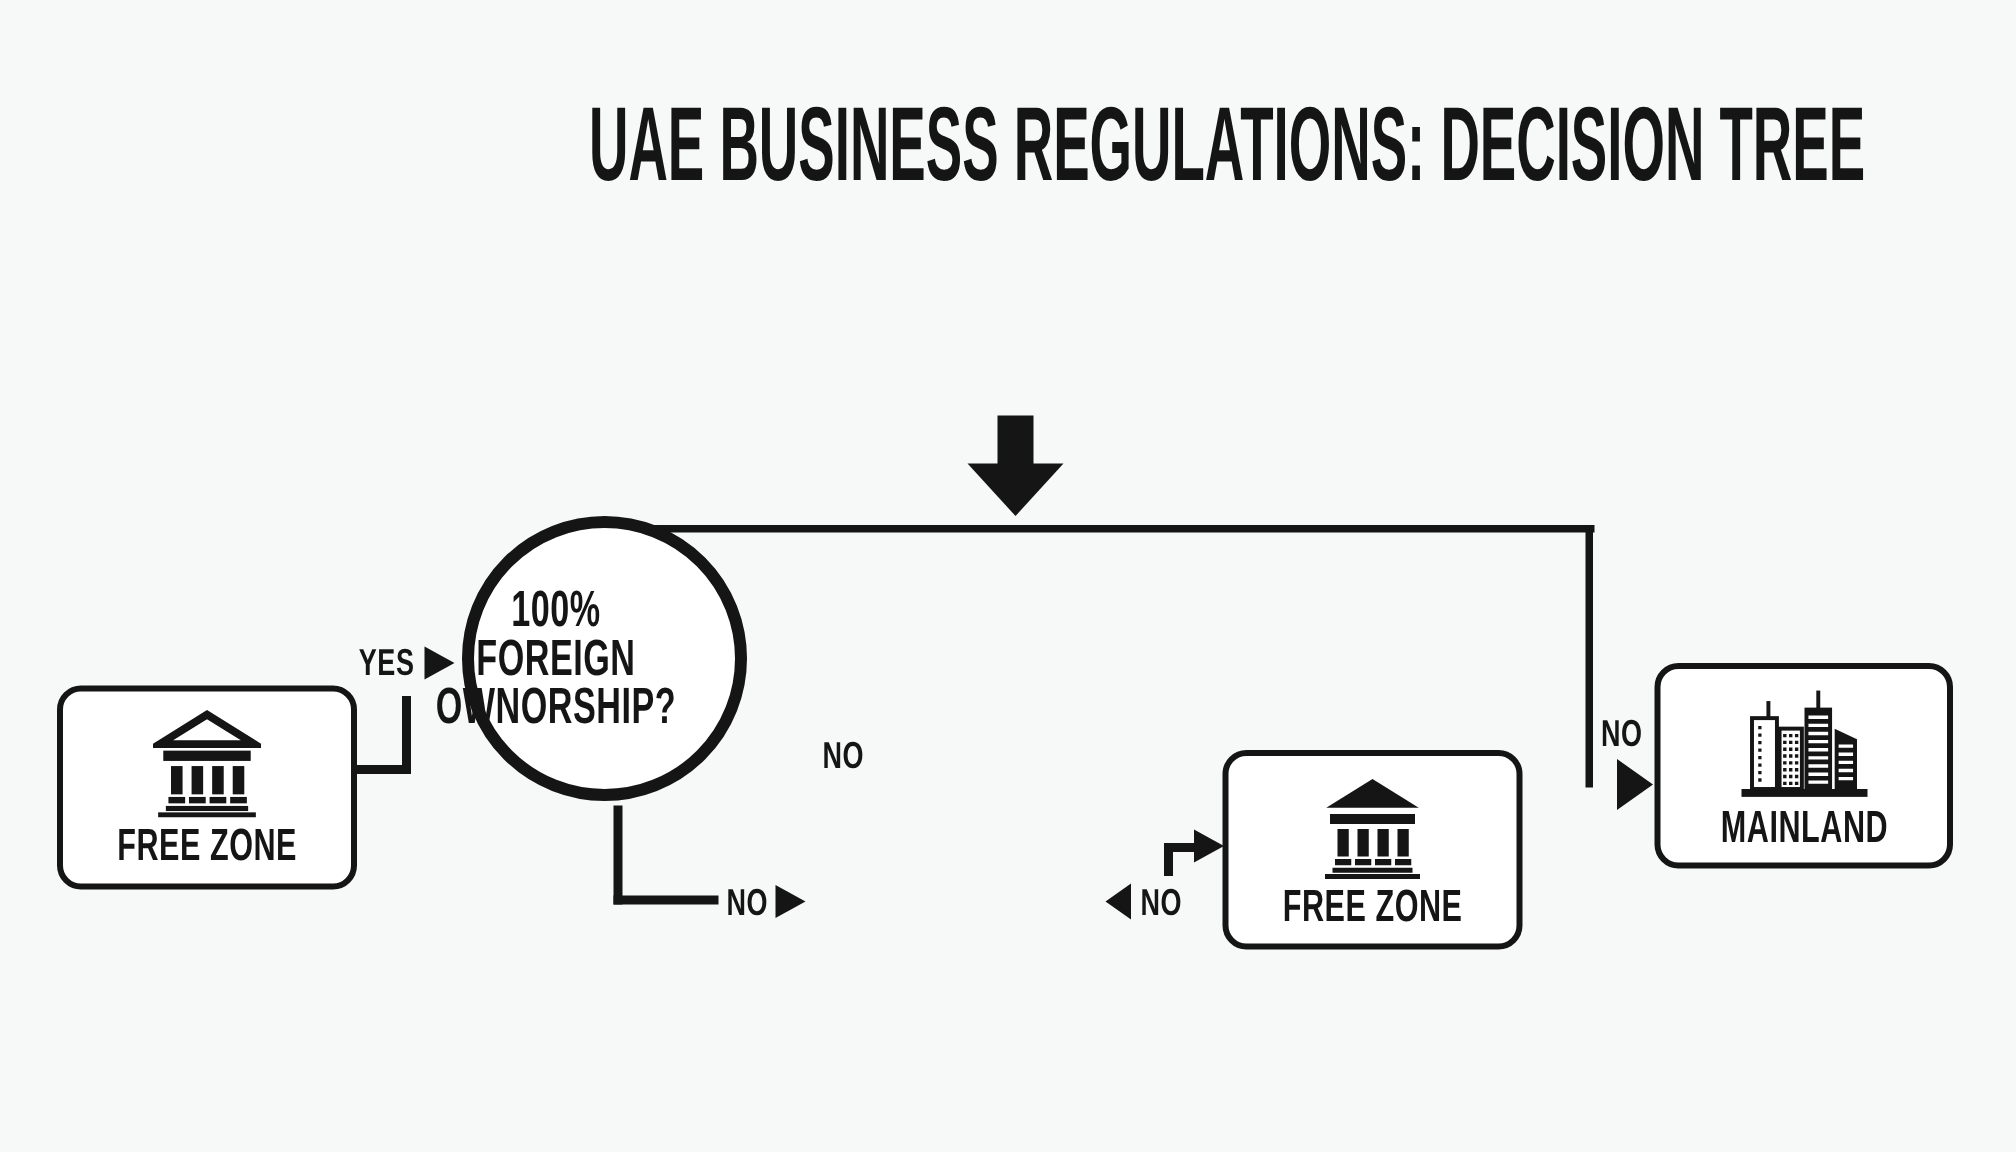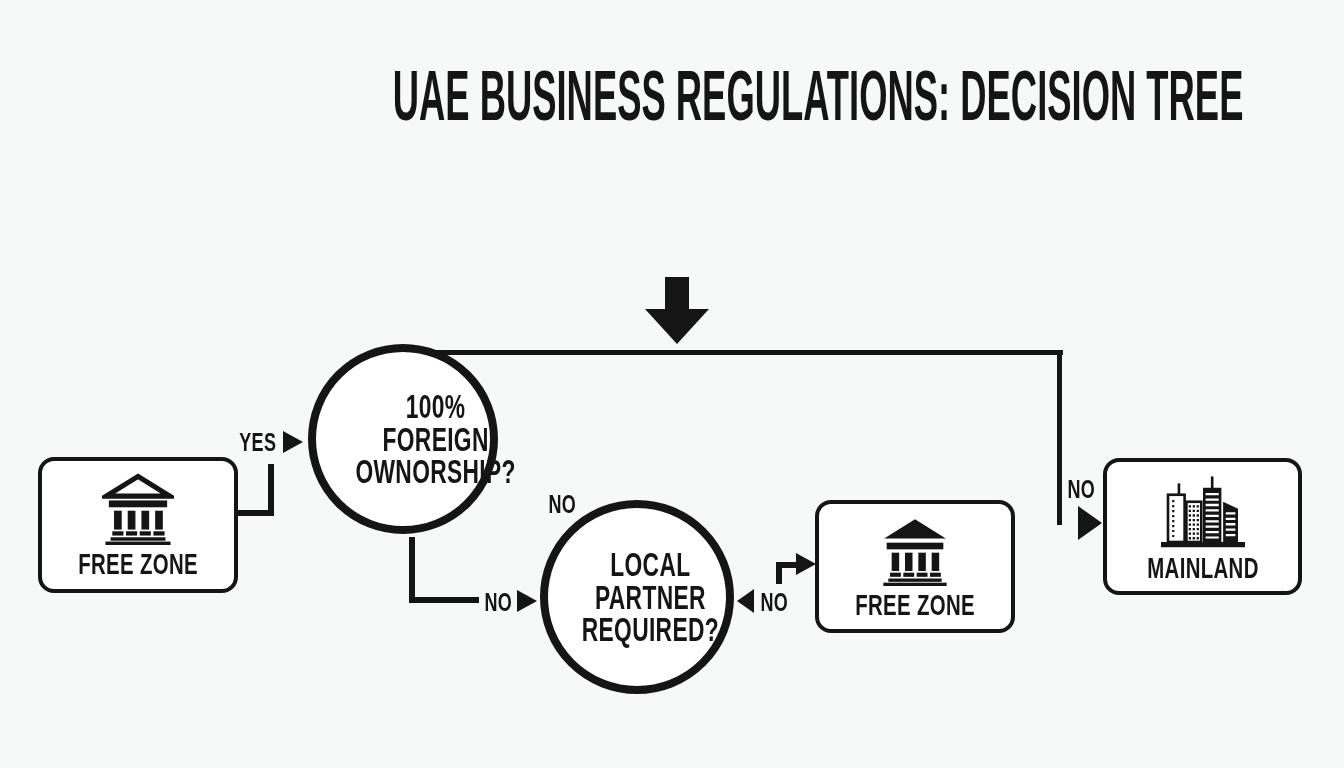--- a/index.html
+++ b/index.html
@@ -75,37 +75,37 @@
   .lbl-yes{left:232px;top:428px;width:48px;text-align:right;}
   .lbl-no1{left:477px;top:588px;width:42px;}
   .lbl-no2{left:540px;top:490px;width:44px;}
   .lbl-no3{left:754px;top:588px;width:40px;}
   .lbl-no4{left:1062px;top:475px;width:36px;}
 
   
   .circle{
     position:absolute;border:8px solid var(--ink);border-radius:50%;
     background:var(--node-fill);
-    display:flex;align-items:center;justify-content:flex-start;text-align:center;
+    display:flex;align-items:center;justify-content:flex-end;text-align:center;
   }
   .circle .cond{font-size:34px;line-height:.97;letter-spacing:.5px;}
   .c-own{left:308px;top:344px;width:190px;height:190px;}
   .c-part{left:540px;top:500px;width:194px;height:194px;}
 
   
   .obox{
     position:absolute;background:var(--node-fill);
     border:4px solid var(--ink);border-radius:16px;
     display:flex;flex-direction:column;align-items:center;justify-content:center;
     padding-top:4px;
   }
   .obox .cond{font-size:30px;letter-spacing:.5px;margin-top:2px;}
   .b-fzl{left:38px;top:457px;width:200px;height:136px;}
   .b-fzr{left:815px;top:500px;width:200px;height:133px;}
-  .b-main{left:1103px;top:458px;width:199px;height:137px;}
+  .b-main{left:1103px;top:442px;width:199px;height:137px;}
 
   .icon svg{display:block;}
   .ink{fill:var(--ink);}
 </style>
 </head>
 <body>
 
 <div class="stage">
 
   <div class="title-wrap">
@@ -127,25 +127,20 @@
   <div class="ar ar-right ar-elbow"></div>
   <div class="ar ar-big ar-main"></div>
 
   <div class="dshaft"></div>
   <div class="dhead"></div>
 
   <div class="circle c-own">
     <span class="cond pre sx67">100%
 FOREIGN
 OWNORSHIP?</span>
-  </div>
-  <div class="circle c-part">
-    <span class="cond pre sx67">LOCAL
-PARTNER
-REQUIRED?</span>
   </div>
 
   <div class="elabel lbl-yes">
     <span class="cond sx72">YES</span>
   </div>
   <div class="elabel lbl-no1">
     <span class="cond sx72">NO</span>
   </div>
   <div class="elabel lbl-no2">
     <span class="cond sx72">NO</span>

